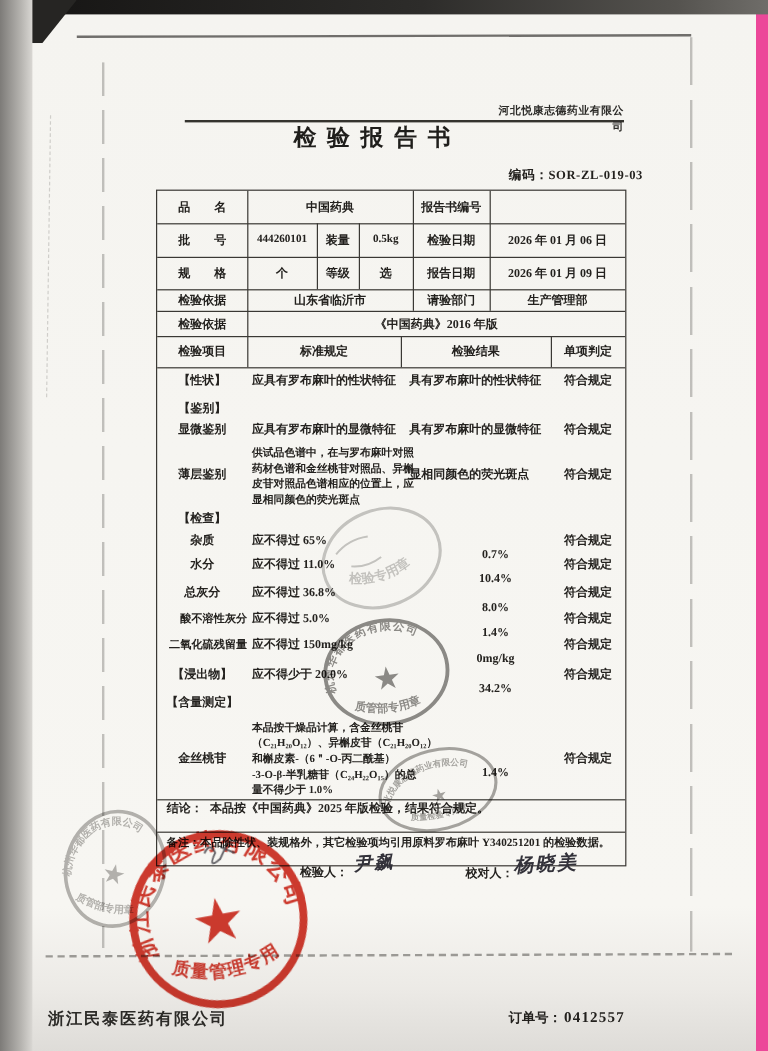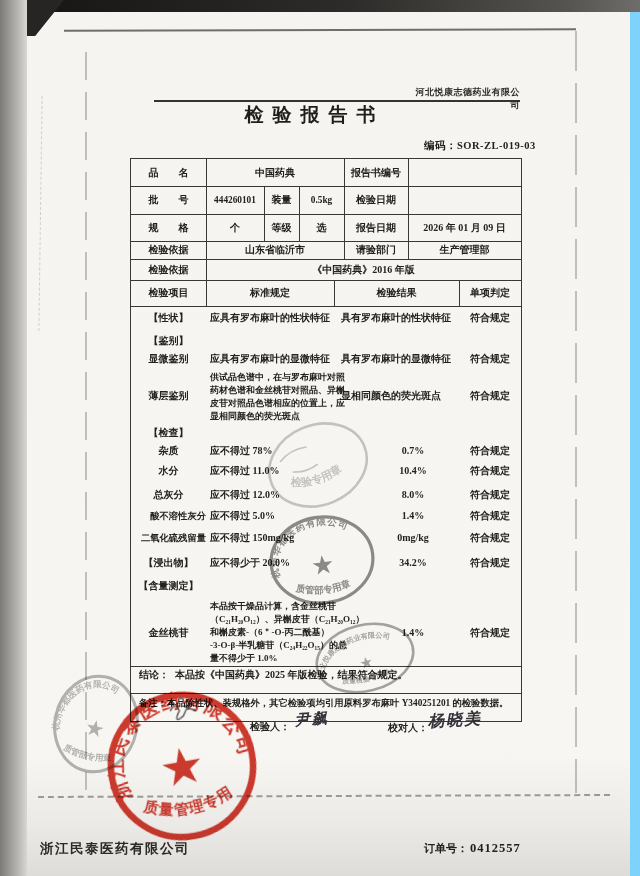--- a/index.html
+++ b/index.html
@@ -1,16 +1,16 @@
 <!DOCTYPE html>
 <html><head>
 <meta charset="utf-8">
 <style>
   html,body{margin:0;padding:0;background:#b5b3b0;}
-  .canvas{position:relative;width:640px;height:876px;background:#7dd3fc;overflow:hidden;
+  .canvas{position:relative;width:640px;height:876px;background:#ec4899;overflow:hidden;
           font-family:"Liberation Serif","DejaVu Serif",serif;color:#23211e;}
   .abs{position:absolute;}
   .page{position:absolute;left:26px;top:11px;width:604px;height:865px;
         background:linear-gradient(180deg,#f5f4f0 0%,#f7f6f2 86%,#eceae6 94%,#dedcd8 100%);}
   .top-strip{position:absolute;left:0;top:0;width:640px;height:12px;
         background:linear-gradient(90deg,#141312,#2d2c2a 55%,#55534f 88%,#6f6d69);}
   .corner-dark{position:absolute;left:0;top:0;width:64px;height:36px;background:#262523;
         clip-path:polygon(0 0,100% 0,55% 100%,0 100%);}
   .left-strip{position:absolute;left:0;top:0;width:27px;height:876px;
         background:linear-gradient(90deg,#7d7b78,#b6b4b0 65%,#d9d7d3);}
@@ -32,21 +32,21 @@
   
   .tbl{left:130px;top:158px;width:390px;height:562px;border:1.6px solid #3a3834;}
   .hl{position:absolute;left:0;width:390px;height:1.3px;background:#3a3834;}
   .vl{position:absolute;width:1.3px;background:#3a3834;}
   .cell{position:absolute;display:flex;align-items:center;justify-content:center;
         font-size:10px;font-weight:600;white-space:nowrap;color:#23211e;}
   .ci{position:absolute;font-size:10px;font-weight:600;white-space:nowrap;color:#24221f;height:14px;line-height:14px;}
   .item{left:0;width:75px;text-align:center;}
   .std{left:79px;}
   .rtx{left:210px;}
-  .rnum{left:222px;width:120px;text-align:center;}
+  .rnum{left:222px;width:120px;text-align:center;margin-top:12px;}
   .judge{left:328px;width:62px;text-align:center;}
   .blk{line-height:12.9px;height:auto;font-size:9px;letter-spacing:0;}
   .small{font-size:9.3px;text-align:right;}
   
   .sig-label{font-size:10px;font-weight:600;}
   .handwrite{font-style:italic;font-weight:bold;color:#33323a;letter-spacing:2px;}
   
   .stamp{position:absolute;mix-blend-mode:multiply;}
   .footer-company{left:40px;top:840px;font-size:13.5px;font-weight:600;letter-spacing:1.5px;color:#2b2a27;}
   .order{left:424px;top:841px;font-size:11px;font-weight:600;display:flex;align-items:baseline;}
@@ -92,20 +92,21 @@
 
     <div class="cell" style="left:0;top:0;width:75px;height:27px">品　　名</div>
     <div class="cell" style="left:75px;top:0;width:138px;height:27px">中国药典</div>
     <div class="cell" style="left:213px;top:0;width:64px;height:27px">报告书编号</div>
 
     <div class="cell" style="left:0;top:27px;width:75px;height:28px">批　　号</div>
     <div class="cell small" style="left:75px;top:27px;width:58px;height:28px">444260101</div>
     <div class="cell" style="left:133px;top:27px;width:35px;height:28px">装量</div>
     <div class="cell small" style="left:168px;top:27px;width:45px;height:28px">0.5kg</div>
     <div class="cell" style="left:213px;top:27px;width:64px;height:28px">检验日期</div>
+    <div class="cell" style="left:277px;top:27px;width:113px;height:28px">2026 年 01 月 06 日</div>
 
     <div class="cell" style="left:0;top:55px;width:75px;height:27px">规　　格</div>
     <div class="cell" style="left:75px;top:55px;width:58px;height:27px">个</div>
     <div class="cell" style="left:133px;top:55px;width:35px;height:27px">等级</div>
     <div class="cell" style="left:168px;top:55px;width:45px;height:27px">选</div>
     <div class="cell" style="left:213px;top:55px;width:64px;height:27px">报告日期</div>
     <div class="cell" style="left:277px;top:55px;width:113px;height:27px">2026 年 01 月 09 日</div>
 
     <div class="cell" style="left:0;top:82px;width:75px;height:18px">检验依据</div>
     <div class="cell" style="left:75px;top:82px;width:138px;height:18px">山东省临沂市</div>
@@ -138,31 +139,31 @@
       <div>药材色谱和金丝桃苷对照品、异槲</div>
       <div>皮苷对照品色谱相应的位置上，应</div>
       <div>显相同颜色的荧光斑点</div>
     </div>
     <div class="ci rtx" style="top:230px">显相同颜色的荧光斑点</div>
     <div class="ci judge" style="top:230px">符合规定</div>
 
     <div class="ci item" style="top:267px">【检查】</div>
 
     <div class="ci item" style="top:285px">杂质</div>
-    <div class="ci std" style="top:285px">应不得过 78%</div>
+    <div class="ci std" style="top:285px">应不得过 65%</div>
     <div class="ci rnum" style="top:285px">0.7%</div>
     <div class="ci judge" style="top:285px">符合规定</div>
 
     <div class="ci item" style="top:305px">水分</div>
     <div class="ci std" style="top:305px">应不得过 11.0%</div>
     <div class="ci rnum" style="top:305px">10.4%</div>
     <div class="ci judge" style="top:305px">符合规定</div>
 
     <div class="ci item" style="top:329px">总灰分</div>
-    <div class="ci std" style="top:329px">应不得过 12.0%</div>
+    <div class="ci std" style="top:329px">应不得过 36.8%</div>
     <div class="ci rnum" style="top:329px">8.0%</div>
     <div class="ci judge" style="top:329px">符合规定</div>
 
     <div class="ci item small" style="top:350px">酸不溶性灰分</div>
     <div class="ci std" style="top:350px">应不得过 5.0%</div>
     <div class="ci rnum" style="top:350px">1.4%</div>
     <div class="ci judge" style="top:350px">符合规定</div>
 
     <div class="ci item small" style="top:372px">二氧化硫残留量</div>
     <div class="ci std" style="top:372px">应不得过 150mg/kg</div>

